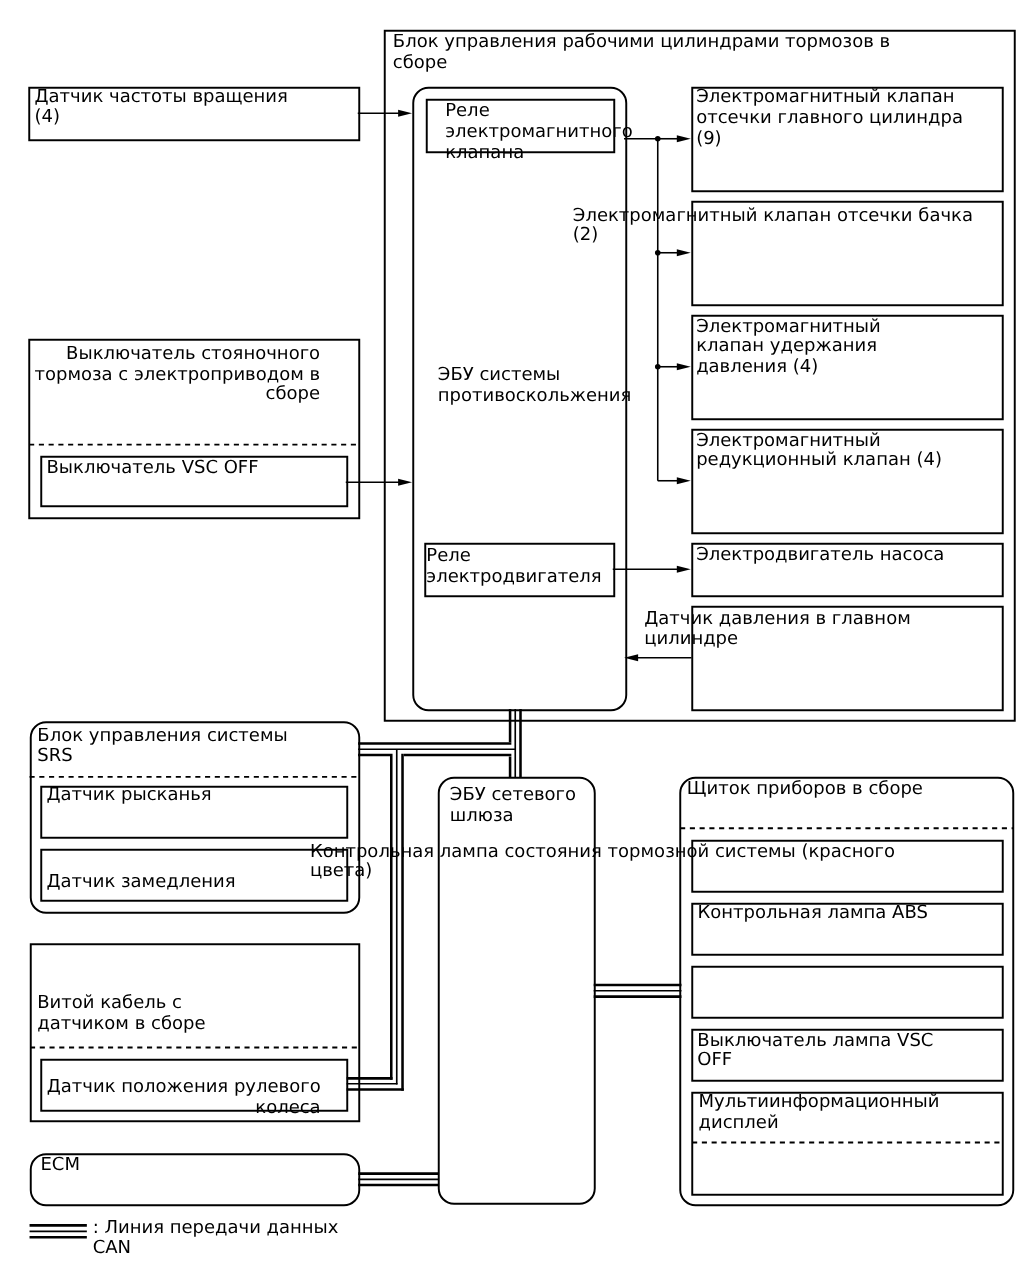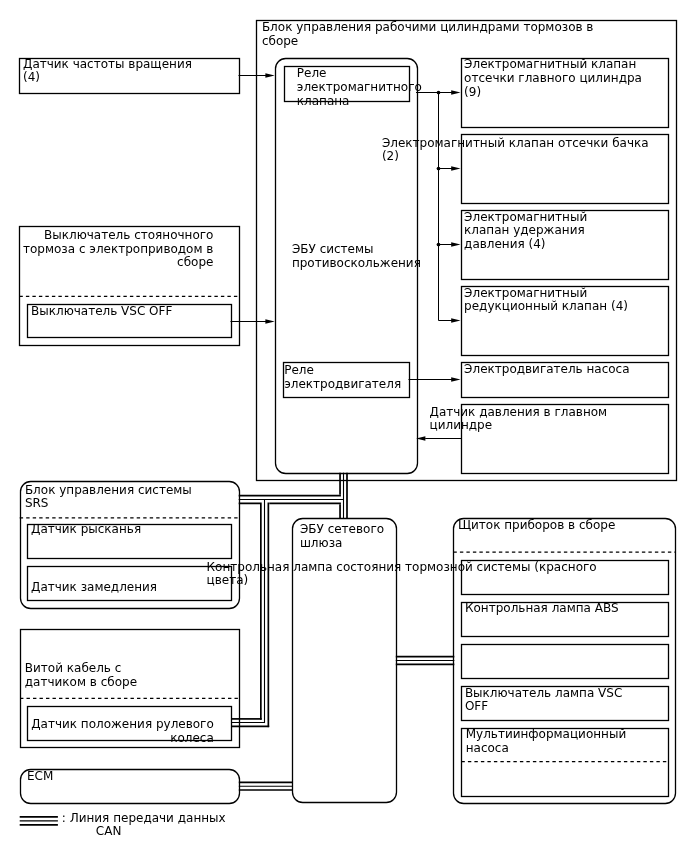--- a/index.html
+++ b/index.html
@@ -159,17 +159,17 @@
   <div class="tx" style="left:27.0px;top:769.94px;">ECM</div>
   <div class="tx" style="left:299.9px;top:523.04px;">ЭБУ сетевого
 шлюза</div>
   <div class="tx" style="left:457.9px;top:518.54px;">Щиток приборов в сборе</div>
   <div class="tx" style="left:206.6px;top:560.54px;">Контрольная лампа состояния тормозной системы (красного
 цвета)</div>
   <div class="tx" style="left:465.0px;top:601.54px;">Контрольная лампа ABS</div>
   <div class="tx" style="left:464.9px;top:686.75px;">Выключатель лампа VSC
 OFF</div>
   <div class="tx" style="left:465.7px;top:728.34px;">Мультиинформационный
-насоса</div>
+дисплей</div>
   <div class="tx" style="left:61.8px;top:811.64px;">: Линия передачи данных</div>
-  <div class="tx" style="left:61.8px;top:824.94px;margin-left:34px;">CAN</div>
+  <div class="tx" style="left:61.8px;top:824.94px;">CAN</div>
 
 </div>
 
 </body></html>

